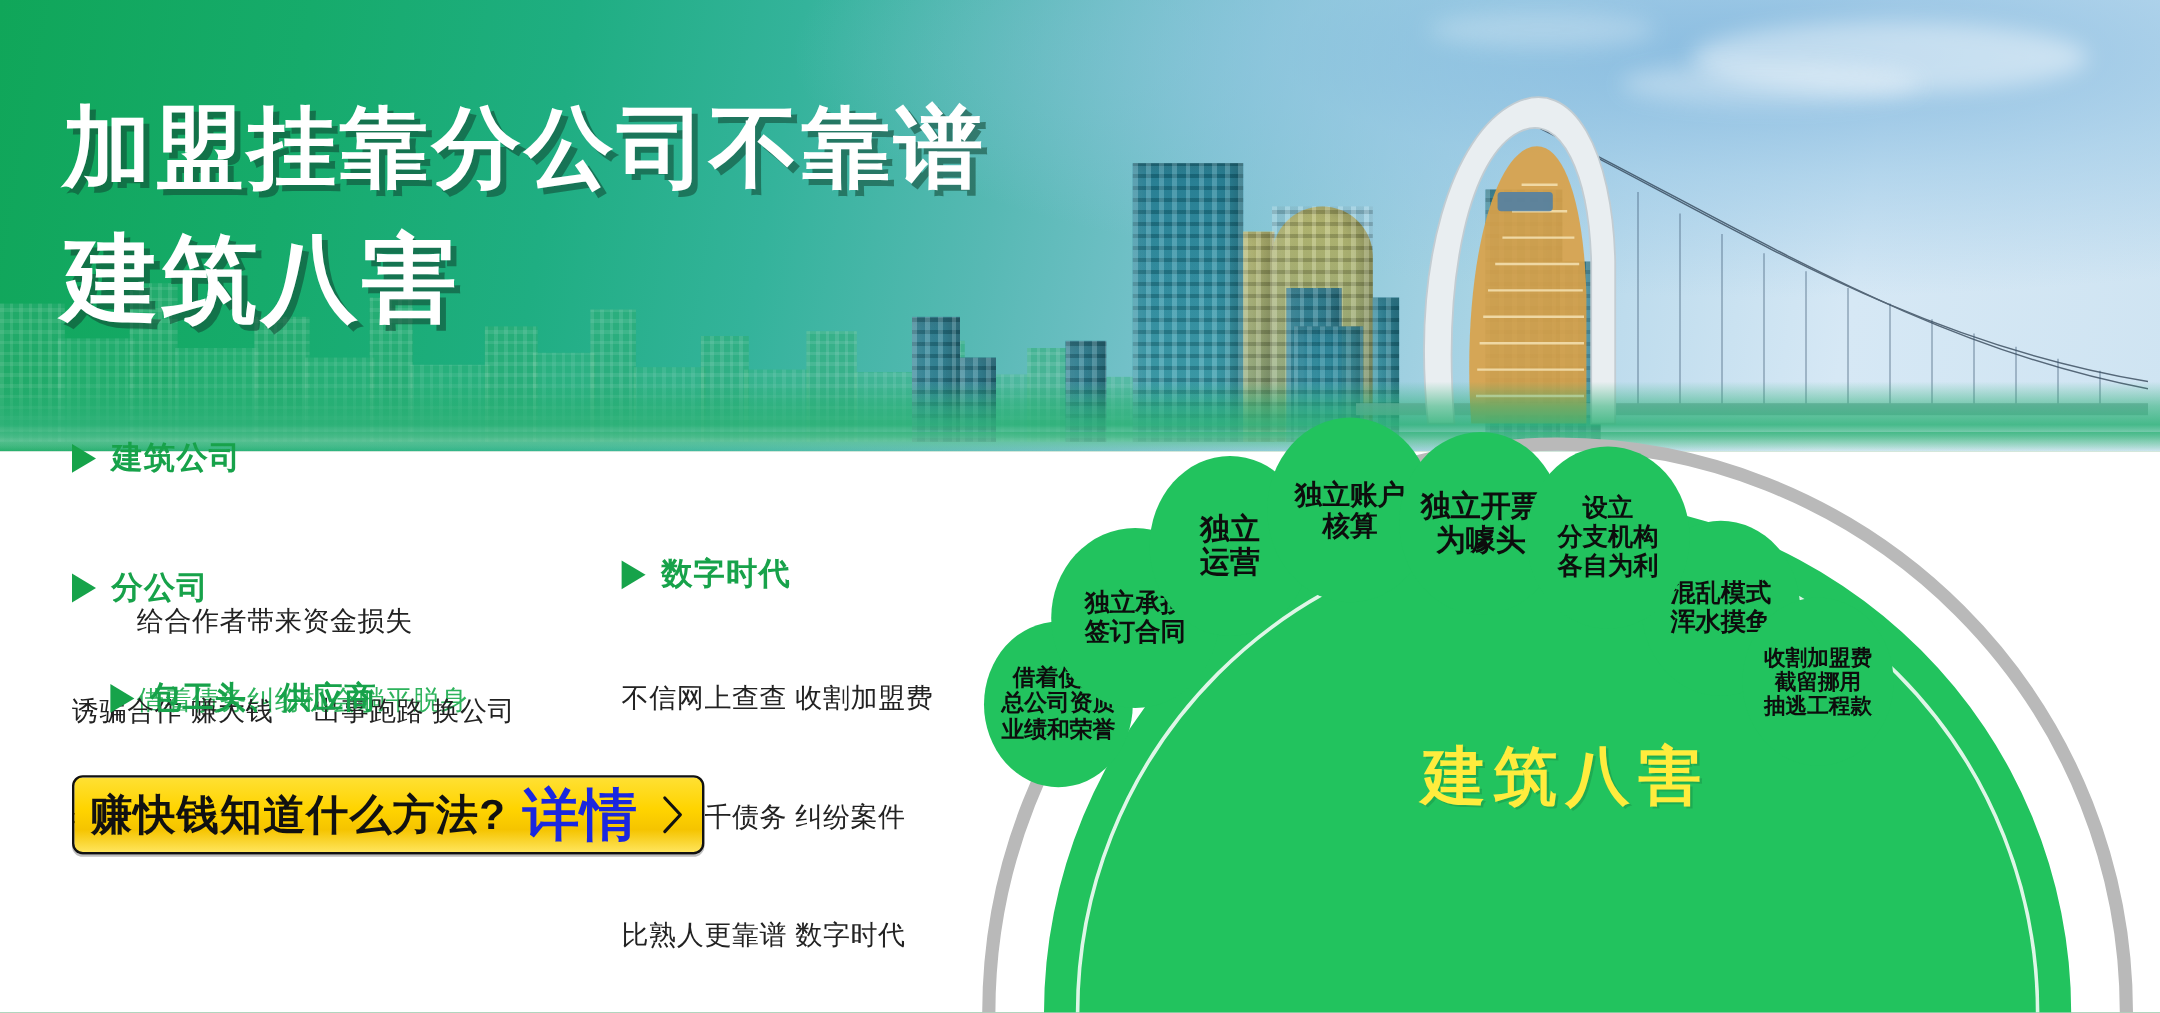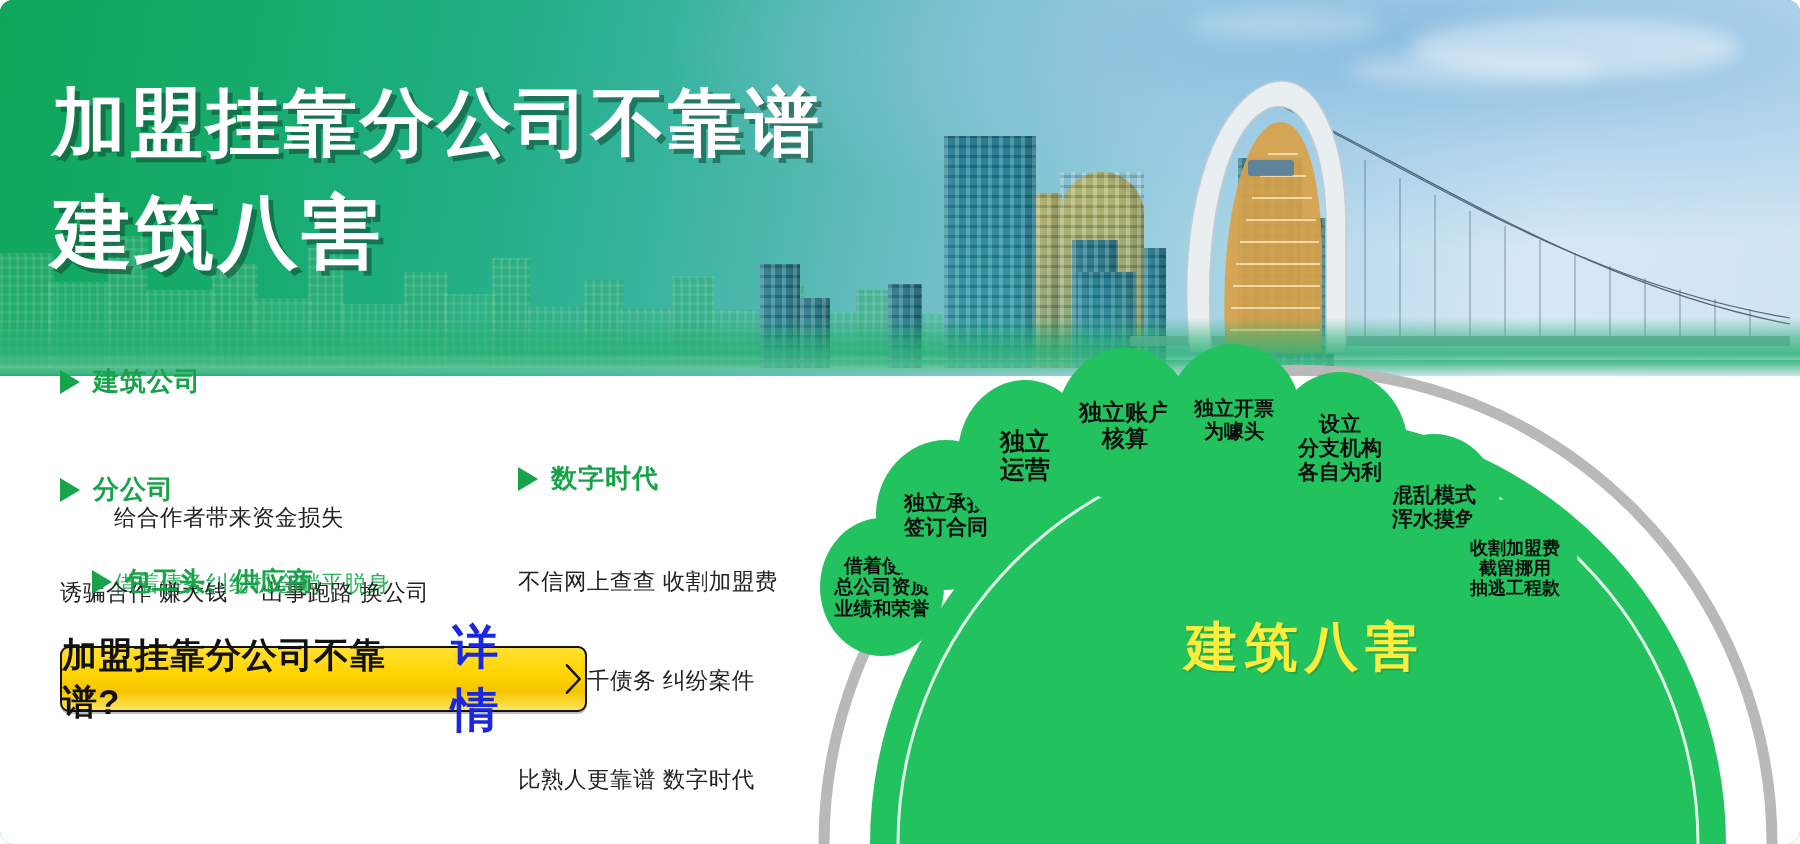--- a/index.html
+++ b/index.html
@@ -1,17 +1,17 @@
 <!DOCTYPE html>
 <html><head>
 <meta charset="utf-8">
 <style>
   html,body{margin:0;padding:0;background:#fff;}
   body{font-family:"Liberation Sans","DejaVu Sans",sans-serif;}
-  #page{position:relative;width:1800px;height:844px;overflow:hidden;background:#15803d;border-radius:13px;}
+  #page{position:relative;width:1800px;height:844px;overflow:hidden;background:#15803d;}
 
   
   #hero{position:absolute;left:0;top:0;width:1800px;height:376px;overflow:hidden;}
   .hero-sky{position:absolute;inset:0;
     background:
       linear-gradient(100deg,#10a659 0%,#16ab6b 14%,#1fae82 26%,#34b39b 36%,#57b9b4 46%,#7cc3cf 56%,#9dcfe0 65%,#bedced 75%,#d6e8f5 85%,#cfe4f2 100%);
   }
   
   .hero-sky2{position:absolute;right:0;top:0;width:1150px;height:250px;
     background:radial-gradient(ellipse at 72% 18%, rgba(126,181,221,.85) 0%, rgba(150,198,229,.55) 35%, rgba(190,219,238,0) 70%);}
@@ -247,21 +247,21 @@
       <span class="tri"></span>
       <span>数字时代</span>
     </div>
     <div class="sec-body" id="s4-body">
       <div>不信网上查查 收割加盟费</div>
       <div>成百上千债务 纠纷案件</div>
       <div>比熟人更靠谱 数字时代</div>
     </div>
 
     <div id="cta">
-      <span id="cta-text">加盟挂靠分公司不靠谱?</span>
+      <span id="cta-text">赚快钱知道什么方法?</span>
       <span id="cta-link">详情</span>
       <svg id="cta-chevron" width="22" height="36" viewBox="0 0 22 36">
         <polyline points="4,4 17,18 4,32" fill="none" stroke="#111" stroke-width="2.6" stroke-linecap="round" stroke-linejoin="round"></polyline>
       </svg>
     </div>
   </div>
 
   <div id="diagram">
 
     <svg width="990" height="514" viewBox="0 0 990 514" style="position:absolute;left:0;top:0;">
@@ -294,21 +294,21 @@
 签订合同</span>
     </div>
     <div class="bub" style="left:148px;top:50px;width:134px;height:150px;font-size:25px;">
       <span style="white-space: pre-line;">独立
 运营</span>
     </div>
     <div class="bub" style="left:246px;top:18px;width:138px;height:154px;font-size:23px;">
       <span style="white-space: pre-line;">独立账户
 核算</span>
     </div>
-    <div class="bub" style="left:356px;top:14px;width:136px;height:152px;font-size:20px;">
+    <div class="bub" style="left:356px;top:30px;width:136px;height:152px;font-size:25px;">
       <span style="white-space: pre-line;">独立开票
 为噱头</span>
     </div>
     <div class="bub" style="left:558px;top:104px;width:132px;height:146px;font-size:21px;">
       <span style="white-space: pre-line;">混乱模式
 浑水摸鱼</span>
     </div>
     <div class="bub" style="left:462px;top:42px;width:136px;height:152px;font-size:21px;">
       <span style="white-space: pre-line;">设立
 分支机构

